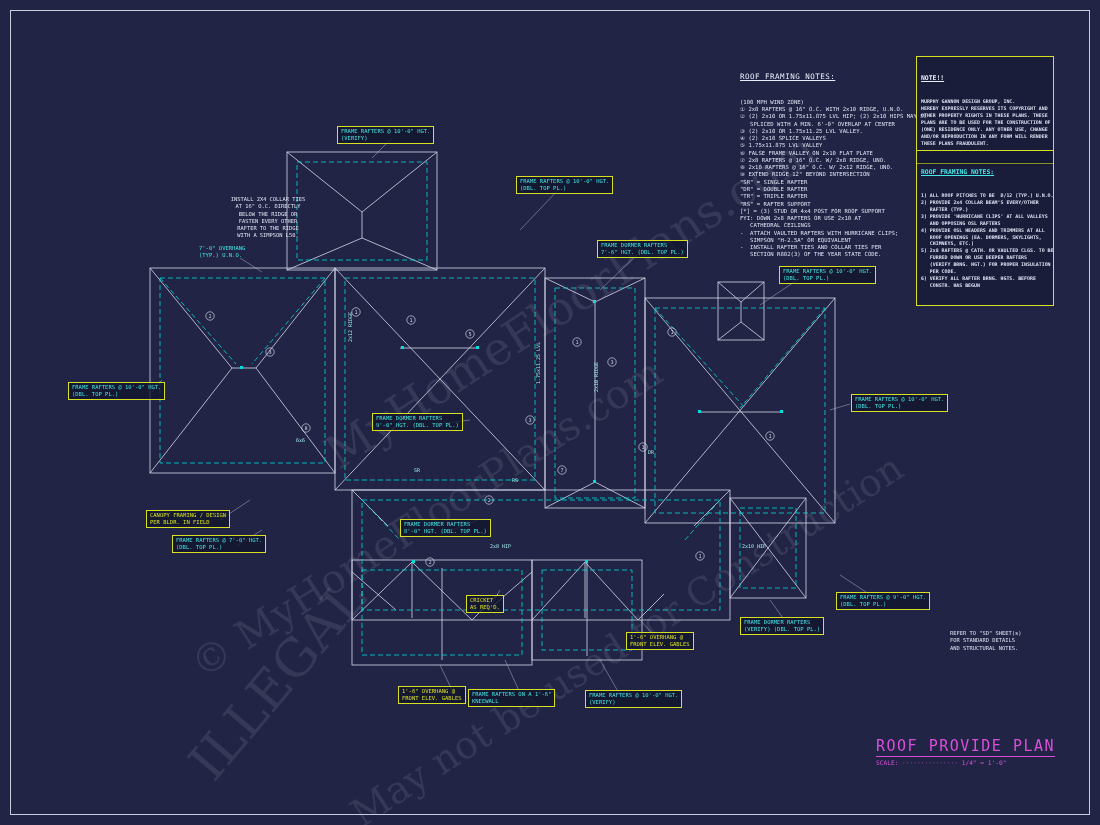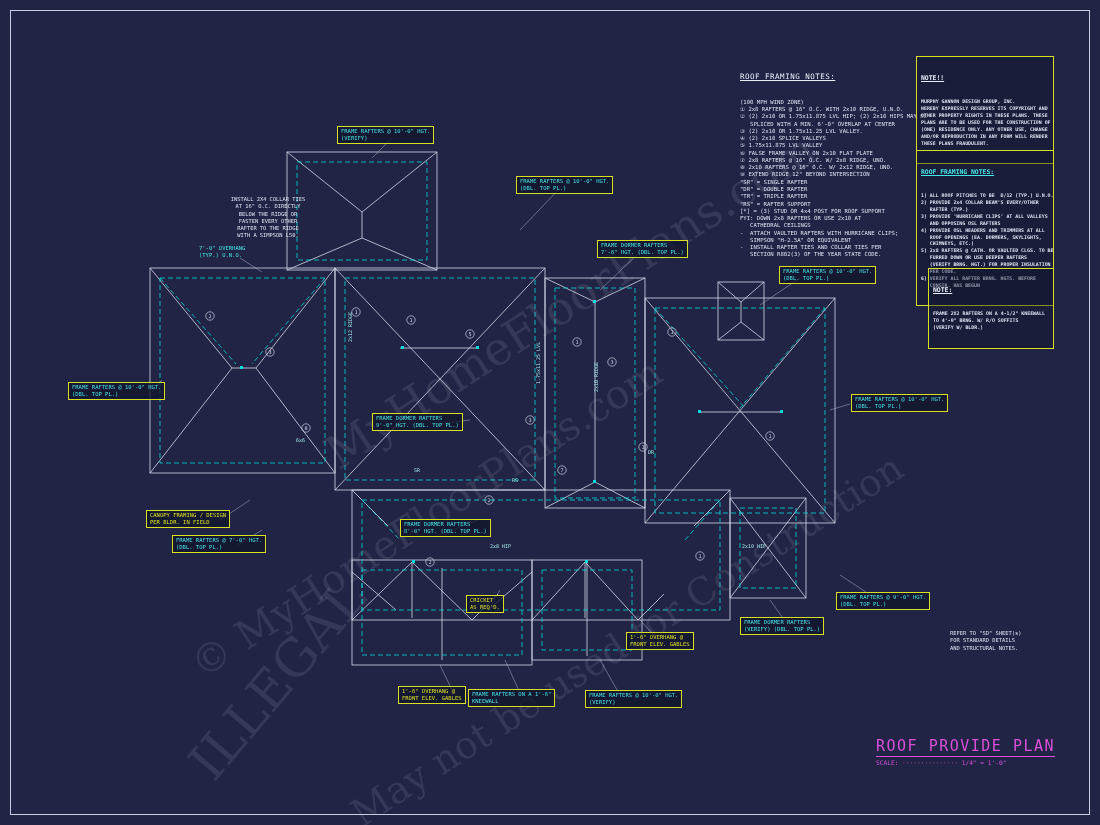--- a/index.html
+++ b/index.html
@@ -199,26 +199,20 @@
    ROOF OPENINGS (EA. DORMERS, SKYLIGHTS,
    CHIMNEYS, ETC.)
 5) 2x8 RAFTERS @ CATH. OR VAULTED CLGS. TO BE
    FURRED DOWN OR USE DEEPER RAFTERS
    (VERIFY BRNG. HGT.) FOR PROPER INSULATION
    PER CODE.
 6) VERIFY ALL RAFTER BRNG. HGTS. BEFORE
    CONSTR. HAS BEGUN</div>
   </div>
 
-  <div class="ybox" style="left:928px;top:268px;width:116px;">
-    <div class="ttl">NOTE:</div>
-    <div>FRAME 2X2 RAFTERS ON A 4-1/2" KNEEWALL
-TO 4'-0" BRNG. W/ R/O SOFFITS
-(VERIFY W/ BLDR.)</div>
-  </div>
 
   <div class="plainnote" style="left:218px;top:196px;width:100px;">INSTALL 2X4 COLLAR TIES
 AT 16" O.C. DIRECTLY
 BELOW THE RIDGE OR
 FASTEN EVERY OTHER
 RAFTER TO THE RIDGE
 WITH A SIMPSON L50.</div>
 
   <div class="plainnote" style="left:950px;top:630px;width:96px;text-align:left;">REFER TO "SD" SHEET(s)
 FOR STANDARD DETAILS

